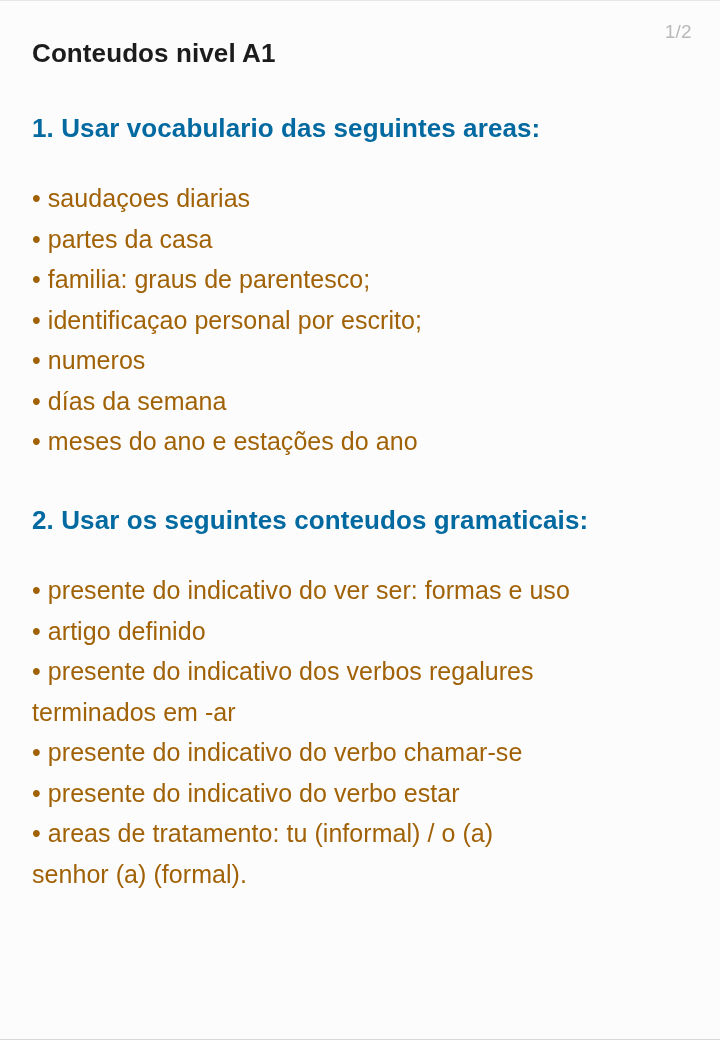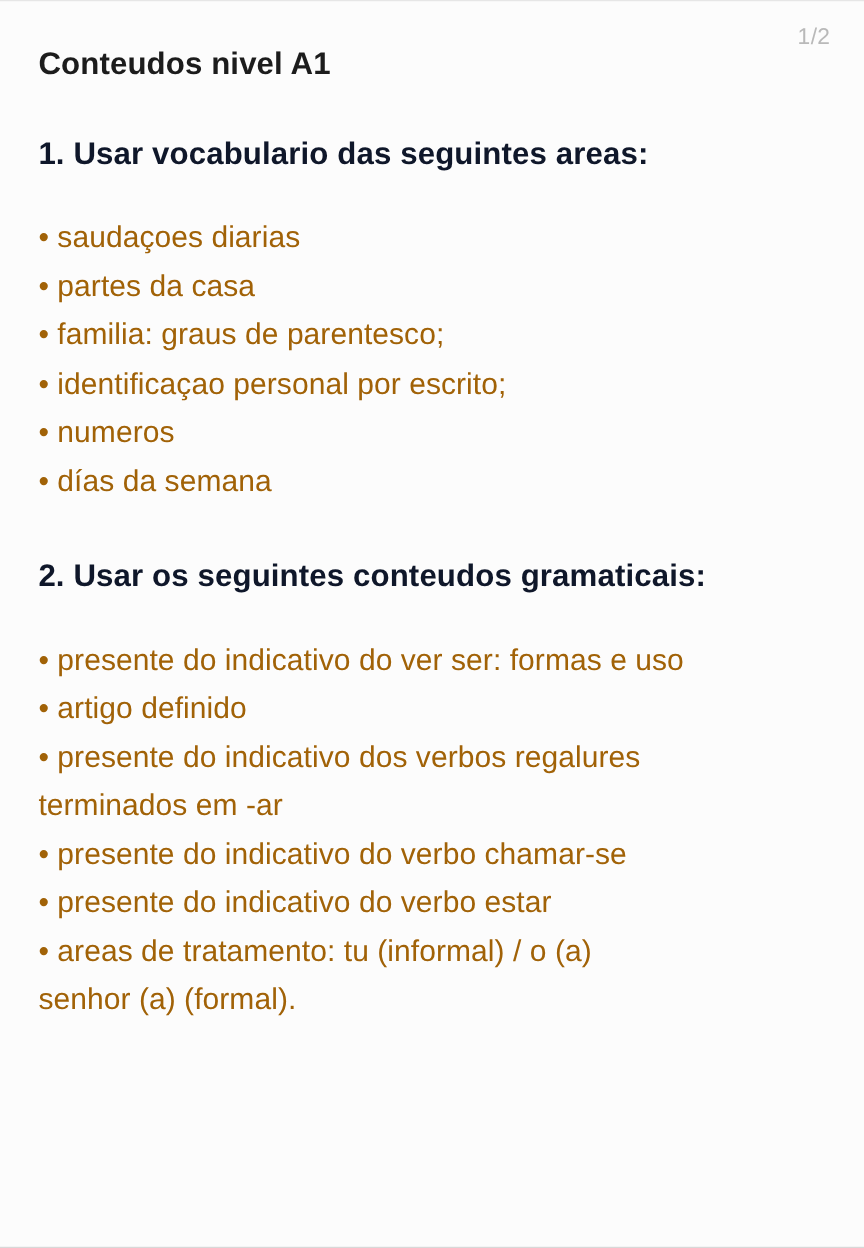--- a/index.html
+++ b/index.html
@@ -39,21 +39,21 @@
     font-weight: bold;
     color: #1c1c1c;
     letter-spacing: 0.1px;
     line-height: 1.25;
     margin: 0 0 0 0;
   }
 
   .section-title {
     font-size: 26px;
     font-weight: bold;
-    color: #0f172a;
+    color: #0369a1;
     line-height: 1.25;
     letter-spacing: 0.1px;
     margin: 0;
   }
 
   .gap-lg {
     height: 42px;
   }
   .gap-md {
     height: 34px;
@@ -115,20 +115,21 @@
 
     <div class="gap-md"></div>
 
     <ul class="bullet-list">
       <li class="bullet-item">• saudaçoes diarias</li>
       <li class="bullet-item">• partes da casa</li>
       <li class="bullet-item">• familia: graus de parentesco;</li>
       <li class="bullet-item">• identificaçao personal por escrito;</li>
       <li class="bullet-item">• numeros</li>
       <li class="bullet-item">• días da semana</li>
+      <li class="bullet-item">• meses do ano e estações do ano</li>
     </ul>
 
     <div class="gap-lg"></div>
 
     <h2 class="section-title">2. Usar os seguintes conteudos gramaticais:</h2>
 
     <div class="gap-md"></div>
 
     <ul class="bullet-list">
       <li class="bullet-item">• presente do indicativo do ver ser: formas e uso</li>

